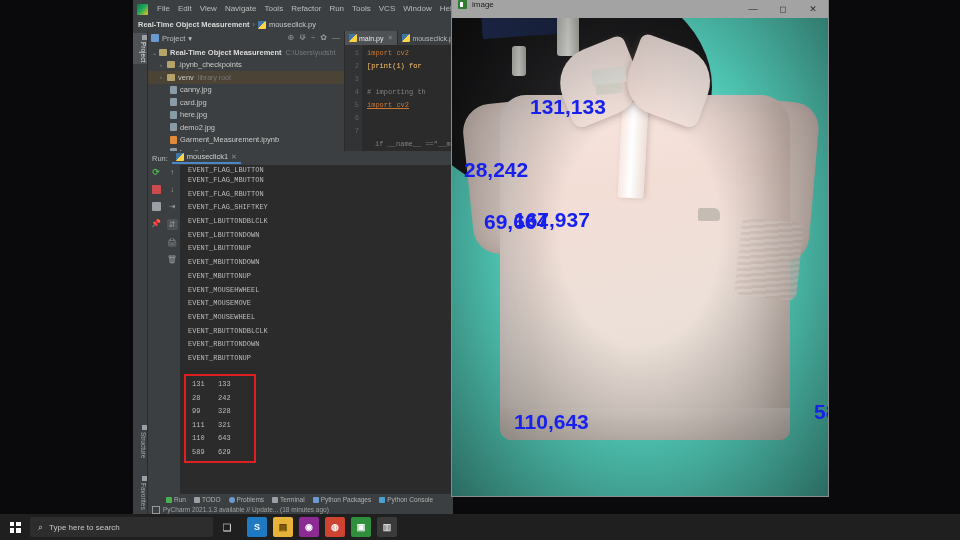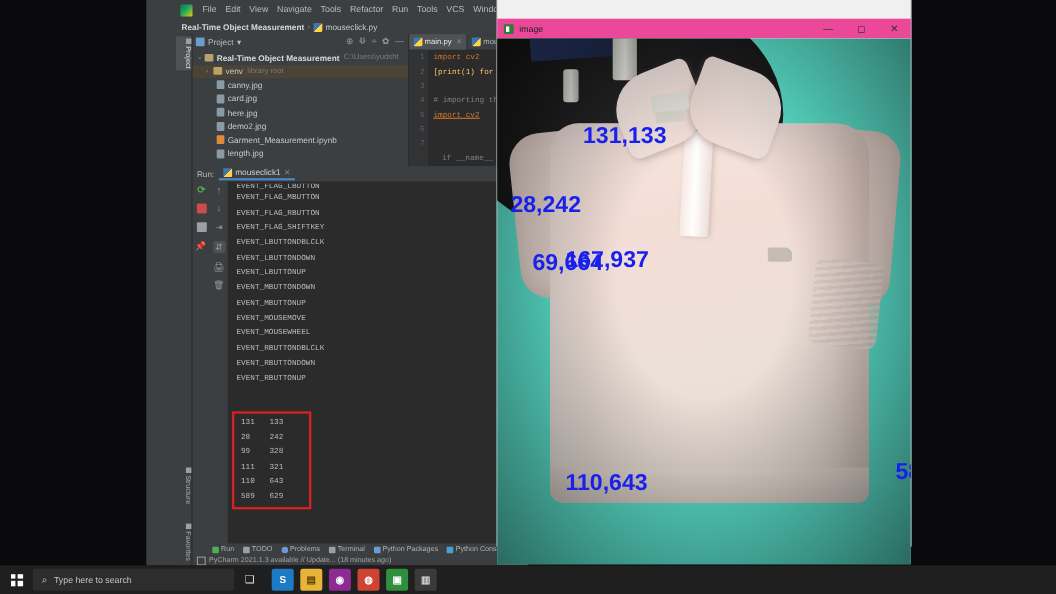--- a/index.html
+++ b/index.html
@@ -8,21 +8,21 @@
     overflow: hidden;
     background: #000;
     font-family: "Liberation Sans", sans-serif;
   }
   #root { position: relative; width: 960px; height: 540px; background:#000; }
 
   
   .desktop-bg { position:absolute; left:0; top:0; width:960px; height:540px; background:#0a0a0c; }
 
   
-  .pycharm { position:absolute; left:133px; top:0; width:320px; height:514px; background:#3c3f41; overflow:hidden;padding-left:27px; }
+  .pycharm { position:absolute; left:133px; top:0; width:320px; height:514px; background:#3c3f41; overflow:hidden; }
 
   
   .menubar { display:flex; align-items:center; height:18px; background:#3c3f41; padding-left:2px; }
   .ij-logo { width:11px; height:11px; margin:0 5px 0 2px; background:linear-gradient(135deg,#0d7b4a 0%,#1aa85f 45%,#f0c419 100%); border-radius:1px; flex:none; }
   .menu-item { color:#bbbbbb; font-size:8px; padding:0 4px; line-height:18px; white-space:nowrap; }
 
   
   .breadcrumb { display:flex; align-items:center; height:13px; background:#3c3f41; padding-left:5px; gap:3px; }
   .bc-proj { color:#d8d8d8; font-size:7.5px; font-weight:bold; }
   .bc-sep { color:#888; font-size:7px; }
@@ -102,21 +102,21 @@
   
   .toolwin-bar { display:flex; align-items:center; height:11px; background:#3c3f41; gap:8px; padding-left:18px; flex:none; }
   .twb-item { display:flex; align-items:center; gap:2px; color:#b0b0b0; font-size:6.5px; white-space:nowrap; }
   .twb-ico { width:6px; height:6px; border-radius:1px; flex:none; }
   .statusbar { display:flex; align-items:center; height:9px; background:#3c3f41; padding-left:4px; gap:3px; flex:none; }
   .sb-text { color:#a0a0a0; font-size:6.5px; white-space:nowrap; }
   .sb-ico { width:6px; height:6px; border:1px solid #999; flex:none; }
 
   
   .cvwin { position:absolute; left:452px; top:0; width:376px; height:496px; background:#f0f0f0; box-shadow:0 0 0 1px #8a8a8a; }
-  .cv-title { display:flex; align-items:center; height:18px; background:#ec4899;margin-top:17px; }
+  .cv-title { display:flex; align-items:flex-start; height:18px; background:#a3a3a3; }
   .cv-ico { width:9px; height:9px; margin:0 5px 0 6px; background:#2e7d32; border-radius:1px; flex:none; position:relative; }
   .cv-ico::after { content:""; position:absolute; left:2px; top:2px; width:3px; height:5px; background:#fff; }
   .cv-name { color:#202020; font-size:8px; }
   .cv-btns { margin-left:auto; display:flex; }
   .cv-btn { width:30px; height:18px; display:flex; align-items:center; justify-content:center; color:#303030; font-size:9px; font-family:"Liberation Sans", sans-serif; }
   .cv-canvas { position:relative; width:376px; height:478px; overflow:hidden; background:#5eead4; }
 
   
   .ph-floor { position:absolute; left:0; top:0; width:130px; height:115px;
               background:linear-gradient(160deg,#cdbb8e 0%,#b8a478 42%,#8d7f5c 72%,#4a4535 100%); }
@@ -234,20 +234,25 @@
                 <span>—</span>
               </span>
             </div>
             <div class="tree">
               <div class="tnode">
                 <span class="tarrow">⌄</span>
                 <span class="tfolder"></span>
                 <span class="tlabel root">Real-Time Object Measurement</span>
                 <span class="tpath">C:\Users\yudsht</span>
               </div>
+              <div class="tnode" style="padding-left:12px;">
+                <span class="tarrow">›</span>
+                <span class="tfolder"></span>
+                <span class="tlabel">.ipynb_checkpoints</span>
+              </div>
               <div class="tnode sel" style="padding-left:12px;">
                 <span class="tarrow">›</span>
                 <span class="tfolder"></span>
                 <span class="tlabel">venv</span>
                 <span class="tpath">library root</span>
               </div>
               <div class="tnode" style="padding-left:22px;">
                 <span class="tfile"></span>
                 <span class="tlabel">canny.jpg</span>
               </div>
@@ -339,20 +344,21 @@
             <div class="coutput">
               <div class="ln clip">EVENT_FLAG_LBUTTON</div>
               <div class="ln">EVENT_FLAG_MBUTTON</div>
               <div class="ln">EVENT_FLAG_RBUTTON</div>
               <div class="ln">EVENT_FLAG_SHIFTKEY</div>
               <div class="ln">EVENT_LBUTTONDBLCLK</div>
               <div class="ln">EVENT_LBUTTONDOWN</div>
               <div class="ln">EVENT_LBUTTONUP</div>
               <div class="ln">EVENT_MBUTTONDOWN</div>
               <div class="ln">EVENT_MBUTTONUP</div>
+              <div class="ln">EVENT_MOUSEHWHEEL</div>
               <div class="ln">EVENT_MOUSEMOVE</div>
               <div class="ln">EVENT_MOUSEWHEEL</div>
               <div class="ln">EVENT_RBUTTONDBLCLK</div>
               <div class="ln">EVENT_RBUTTONDOWN</div>
               <div class="ln">EVENT_RBUTTONUP</div>
 
               <div class="coordbox">
                 <div class="coordrow">
                   <span class="cx">131</span>
                   <span class="cy">133</span>

